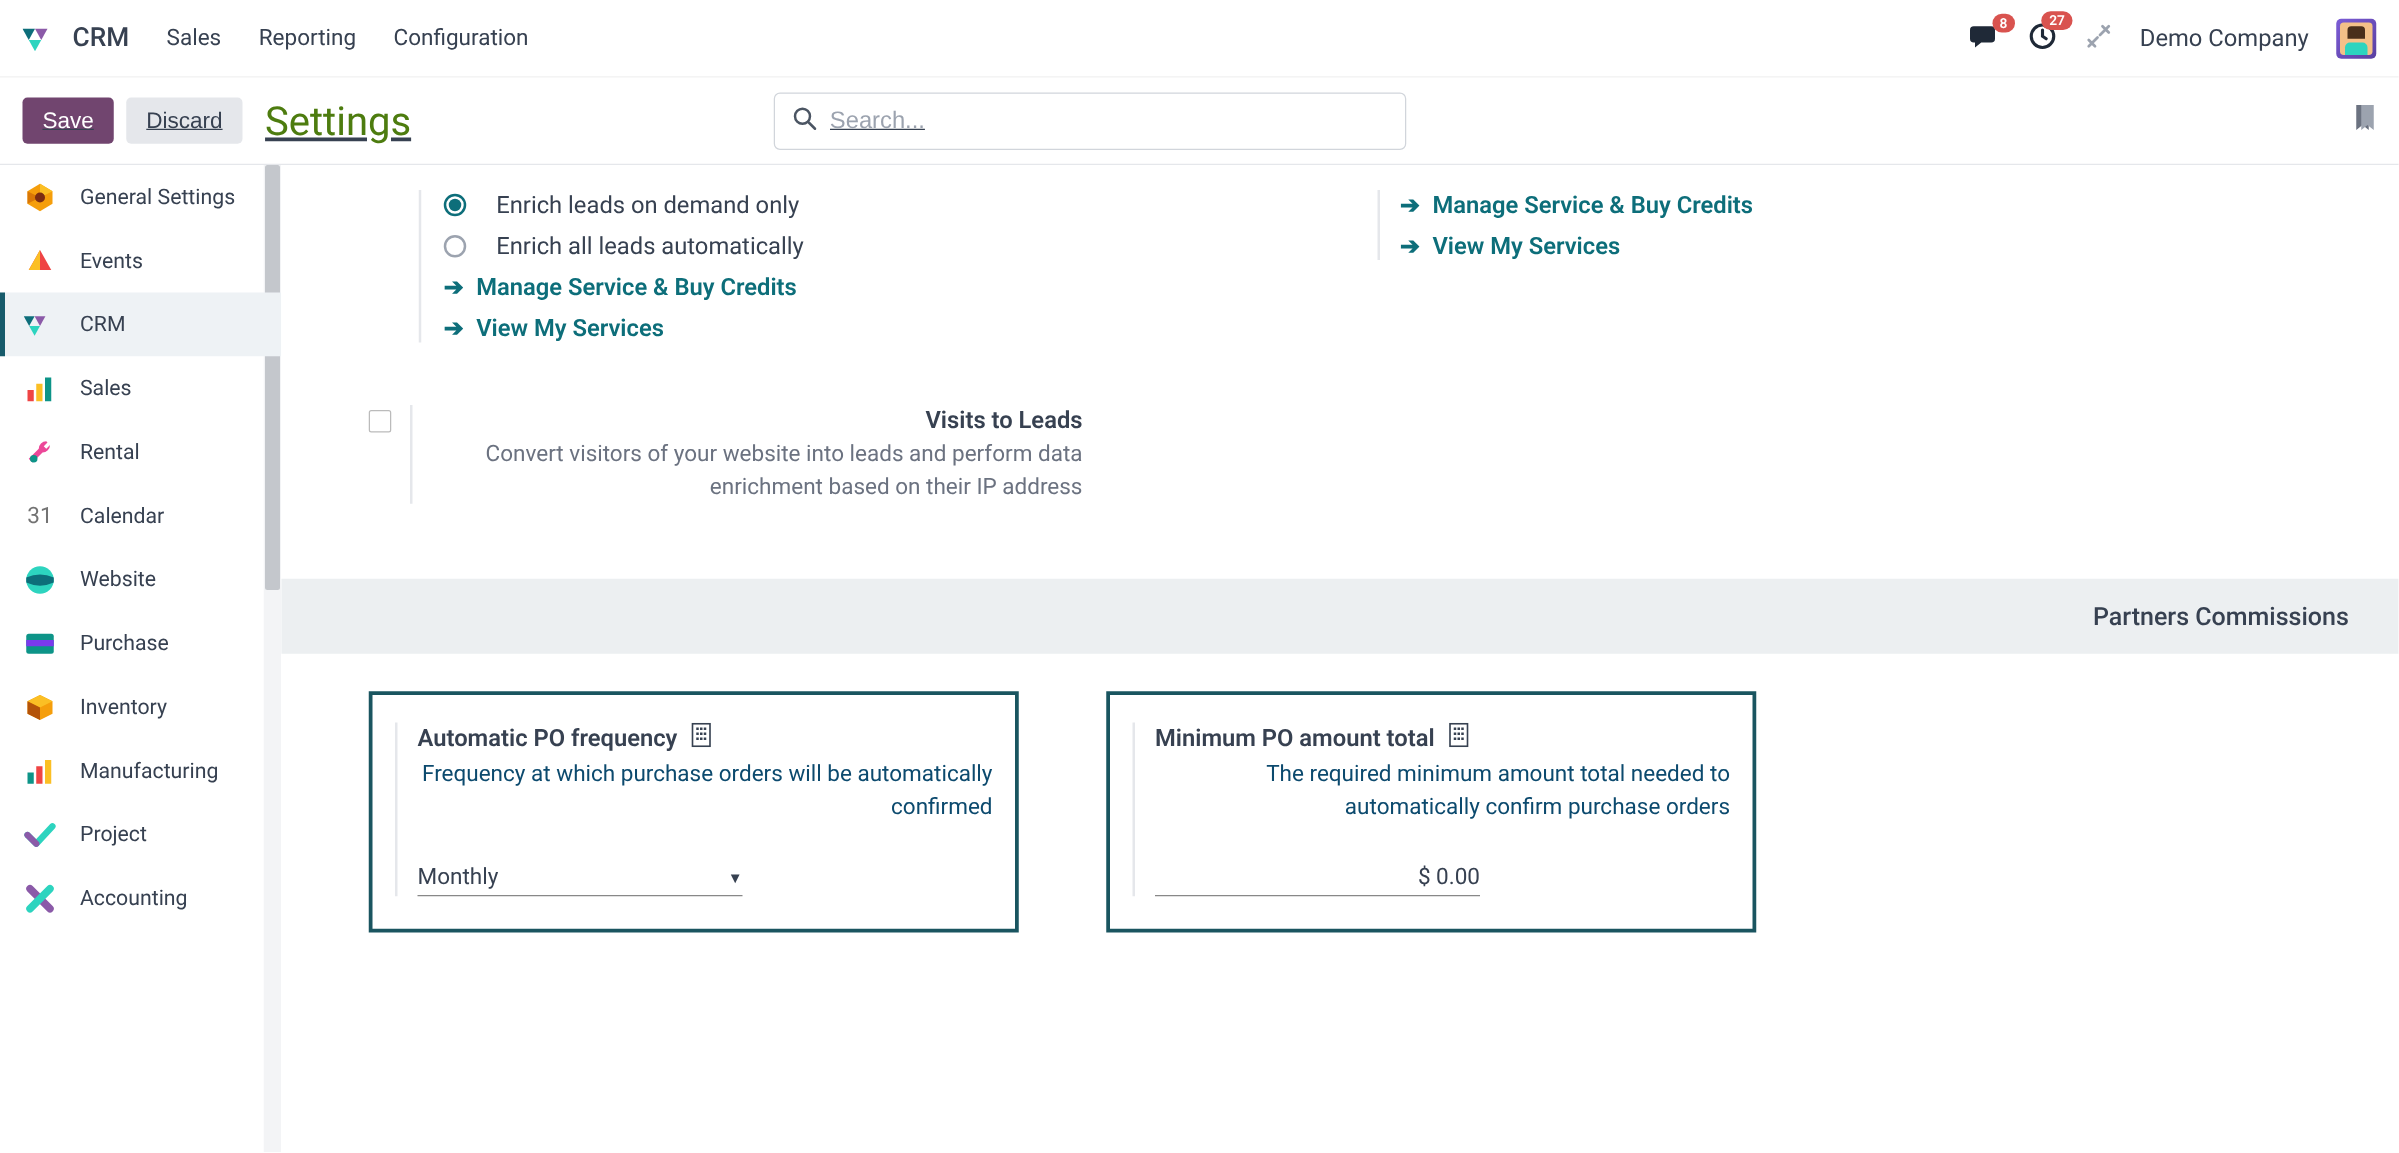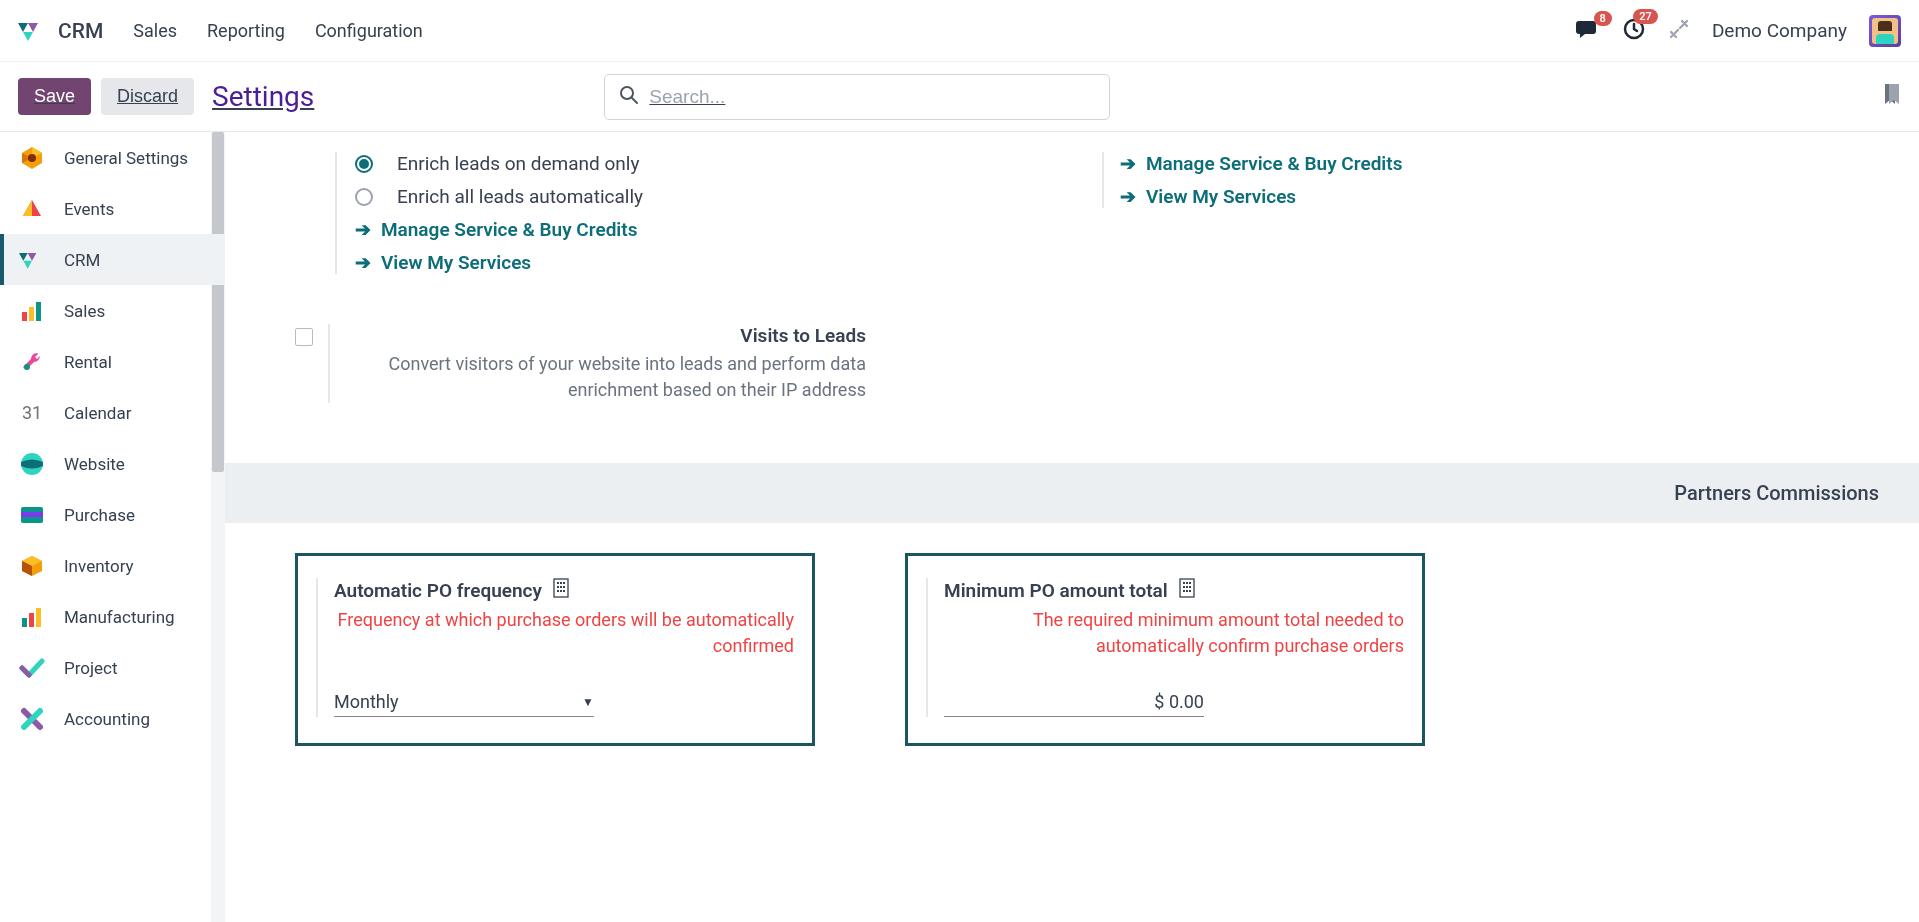--- a/index.html
+++ b/index.html
@@ -20,21 +20,21 @@
   .avatar-inner { width:26px;height:26px;border-radius:3px;background:#f3c088; position:relative; display:flex;align-items:flex-end;justify-content:center; overflow:hidden;}
   .avatar-inner::before{content:"";position:absolute;top:3px;width:14px;height:10px;background:#4a2f1a;border-radius:3px 3px 0 0;}
   .avatar-inner::after{content:"";width:18px;height:10px;background:#2dd4bf;border-radius:4px 4px 0 0;}
   .tools-icon { color:#9ca3af; cursor:pointer; }
   
   
   .controlbar { height: 70px; display:flex; align-items:center; padding: 0 18px; border-bottom: 1px solid #e5e7eb; text-decoration: underline; }
   .btn { font-size:18px; padding: 8px 16px; border-radius:4px; border:none; cursor:pointer; }
   .btn-save { background:#71456f; color:#fff; margin-right:10px; }
   .btn-discard { background:#e5e7eb; color:#374151; margin-right:18px; }
-  .page-title { font-size:28px; color:#4c1d95; }
+  .page-title { font-size:32px; color:#4d7c0f; }
   .search-wrap { margin-left: 290px; width: 506px; height:46px; border:1px solid #d1d5db; border-radius:5px; display:flex; align-items:center; padding:0 14px; }
   .search-wrap input { border:none; outline:none; font-size:19px; flex:1; color:#374151; }
   .search-wrap input::placeholder{ color:#9ca3af; }
   .search-icon { color:#6b7280; margin-right:10px; }
   .bookmark-wrap { margin-left:auto; cursor:pointer; color:#6b7280;}
   
   
   .body { display:flex; height: calc(922px - 62px - 70px); text-align: right; }
   .sidebar { width: 225px; background:#fff; overflow-y:auto; position:relative; }
   .sidebar-track { position:absolute; right:0; top:0; width:14px; height:100%; background:#f3f4f6;}
@@ -60,25 +60,25 @@
   .arrow { font-weight:bold; }
   
   .setting-block { display:flex; gap:15px; margin-top:50px; }
   .checkbox { width:18px; height:18px; border:1px solid #bbb; border-radius:2px; margin-top:4px; cursor:pointer; flex-shrink:0;}
   .block-border { border-left:2px solid #e5e7eb; padding-left:16px; }
   .block-title { font-size:19px; font-weight:600; color:#374151; }
   .block-desc { font-size:18px; color:#6b7280; margin-top:4px; max-width:520px; line-height:1.45;}
   
   .section-header { background:#eceff1; padding:18px 40px; font-size:20px; font-weight:500; color:#374151; margin: 60px -70px 30px -70px; }
   
-  .cards-row { display:flex; gap:90px; }
+  .cards-row { display:flex; gap:70px; }
   .card { border:3px solid #1a5560; padding:22px 18px 26px 18px; flex:1; max-width:520px; }
   .card-border { border-left:2px solid #e5e7eb; padding-left:16px; }
   .card-title { font-size:19px; font-weight:600; display:flex; align-items:center; gap:10px;}
-  .card-desc { font-size:18px; color:#ef4444; margin-top:4px; line-height:1.45;}
+  .card-desc { font-size:18px; color:#0c4a6e; margin-top:4px; line-height:1.45;}
   .select-mock { margin-top:28px; width:260px; border:none; border-bottom:1px solid #888; padding:4px 0; font-size:18px; display:flex; justify-content:space-between; align-items:center; cursor:pointer;}
   .amount-mock { margin-top:28px; width:260px; border-bottom:1px solid #888; padding:4px 0; font-size:18px; }
   .building-icon { color:#374151; }
   .caret-down { font-size:12px; color:#374151; }
   
 </style>
 </head>
 <body>
 
 <div class="topnav">

